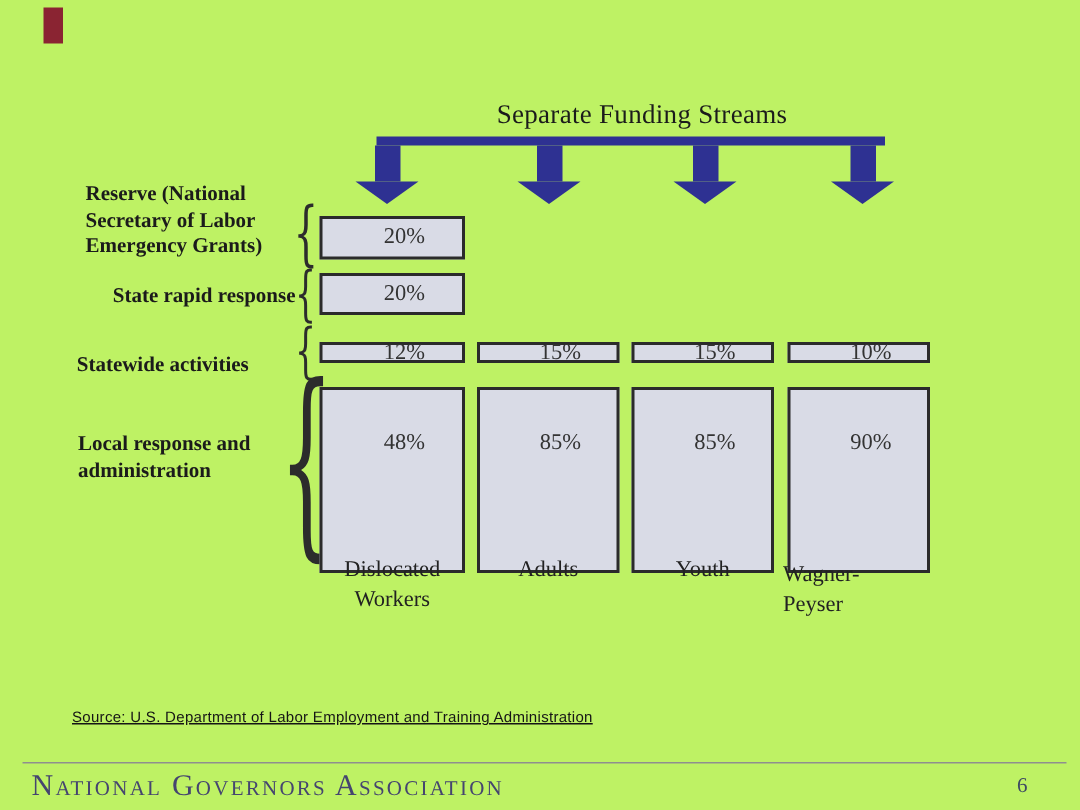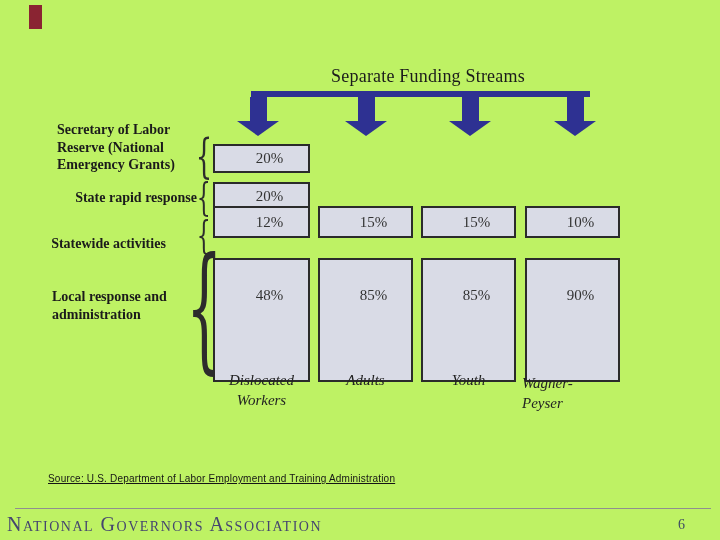--- a/index.html
+++ b/index.html
@@ -37,34 +37,34 @@
   .b3{top:219px;height:30px;} .b3 span{font-size:40px;transform:scaleX(.55);}
   .b4{top:257px;height:102px;} .b4 span{font-size:136px;transform:scaleX(.42);}
 
   .pctbox{position:absolute;box-sizing:border-box;
           background:var(--box_fill,#d9dbe6);border:2px solid var(--box_border,#2b2b2b);
           display:flex;justify-content:center;align-items:center;
           font-size:15px;color:#333;padding-left:16px;}
   .col1{left:213px;width:97px;} .col2{left:318px;width:95px;}
   .col3{left:421px;width:95px;} .col4{left:525px;width:95px;}
   .rowA{top:144px;height:29px;} .rowB{top:182px;height:28px;}
-  .rowC{top:206px;height:32px;}
+  .rowC{top:228px;height:14px;}
   .rowD{top:258px;height:124px;align-items:flex-start;padding-top:27px;}
 
   .clabel{position:absolute;top:371px;font-size:15px;color:#222;
-          text-align:center;line-height:1.3;font-style:italic;}
+          text-align:center;line-height:1.3;}
   .cl1{left:213px;width:97px;} .cl2{left:318px;width:95px;}
   .cl3{left:421px;width:95px;} .cl4{left:522px;width:100px;text-align:left;top:374px;}
 
   .source{position:absolute;left:48px;top:473px;font-family:"Liberation Sans",sans-serif;
           font-size:10px;color:#151515;letter-spacing:.2px;text-decoration:underline;}
 
   .footrule{position:absolute;left:15px;right:9px;top:508px;
             border-top:1px solid #8f8f8f;height:0;}
-  .org{position:absolute;left:7px;top:514px;font-size:20px;line-height:1;
+  .org{position:absolute;left:21px;top:514px;font-size:20px;line-height:1;
        font-variant:small-caps;letter-spacing:1.5px;color:var(--footer_text,#45456f);}
   .pagenum{position:absolute;left:678px;top:517px;font-size:14px;color:#3e4a63;}
 </style>
 </head>
 <body>
 
 <div class="slide">
 
   <div class="accent-bar"></div>
 
@@ -82,22 +82,22 @@
   <div class="arrow a3">
     <div class="stem"></div>
     <div class="head"></div>
   </div>
   <div class="arrow a4">
     <div class="stem"></div>
     <div class="head"></div>
   </div>
 
   <div class="rlabel rl1">
+    <div>Reserve (National</div>
     <div>Secretary of Labor</div>
-    <div>Reserve (National</div>
     <div>Emergency Grants)</div>
   </div>
   <div class="rlabel rl2">State rapid response</div>
   <div class="rlabel rl3">Statewide activities</div>
   <div class="rlabel rl4">
     <div>Local response and</div>
     <div>administration</div>
   </div>
 
   <div class="brace b1">

